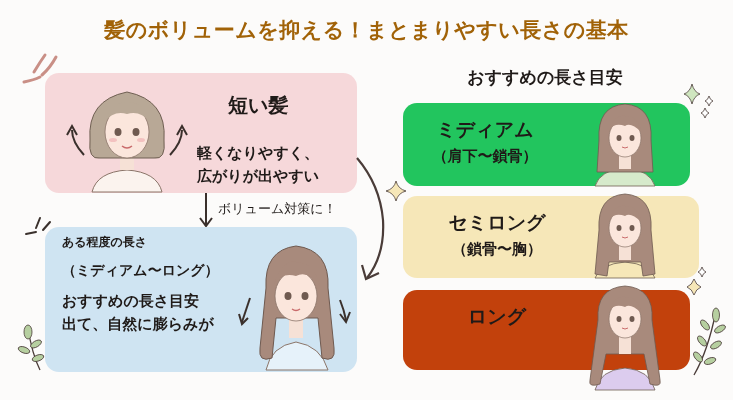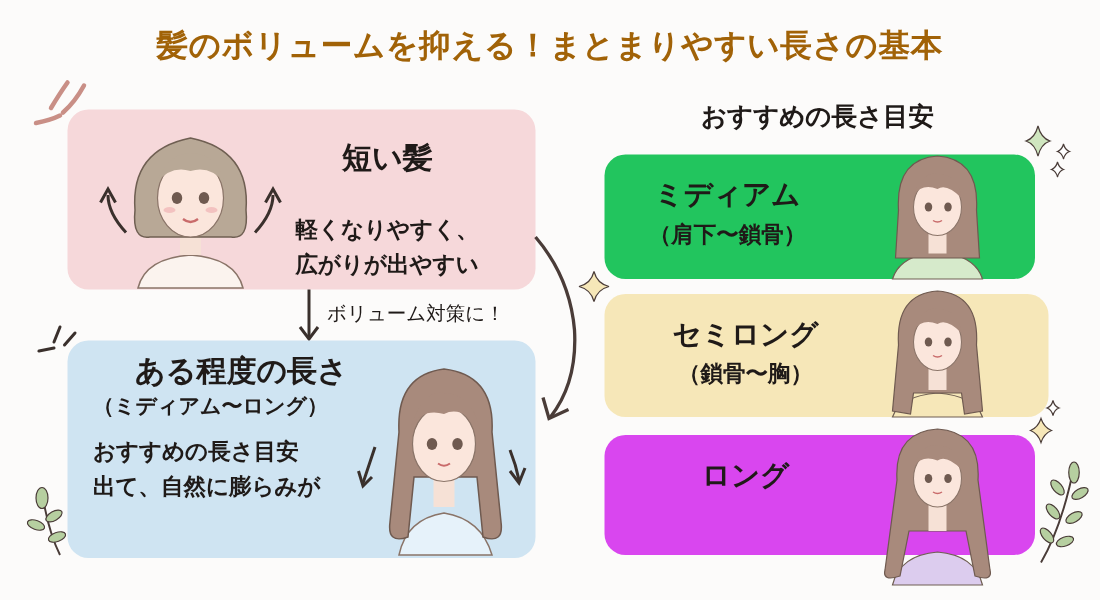--- a/index.html
+++ b/index.html
@@ -5,25 +5,25 @@
   * { box-sizing: border-box; margin: 0; padding: 0; }
   html, body { width: 733px; height: 400px; overflow: hidden; background: #fcfbfa; }
   body { position: relative; font-family: "DejaVu Sans", "Liberation Sans", sans-serif; color: #1f1a18; }
   .abs { position: absolute; }
   .title { left: 0; top: 16px; width: 733px; text-align: center; font-size: 21px; font-weight: bold; letter-spacing: 0.5px; color: #a16207; }
   .box { position: absolute; border-radius: 14px; }
   .pink { left: 45px; top: 73px; width: 312px; height: 120px; background: #f6d8da; }
   .blue { left: 45px; top: 227px; width: 312px; height: 145px; background: #cfe4f2; }
   .green { left: 403px; top: 103px; width: 287px; height: 83px; background: #22c55e; }
   .yellow { left: 403px; top: 196px; width: 296px; height: 82px; background: #f6e7b8; }
-  .purple { left: 403px; top: 290px; width: 287px; height: 80px; background: #d946ef; }
+  .purple { left: 403px; top: 290px; width: 287px; height: 80px; background: #c2410c; }
   .h-short { left: 228px; top: 92px; font-size: 20px; font-weight: bold; }
   .t-short { left: 197px; top: 126px; font-size: 15px; font-weight: bold; line-height: 23px; margin-top: 16px; }
   .arrow-label { left: 218px; top: 200px; font-size: 13px; font-weight: normal; }
-  .h-medium { left: 62px; top: 234px; font-size: 20px; font-weight: bold; margin-left: 28px; }
+  .h-medium { left: 62px; top: 234px; font-size: 12px; font-weight: bold; }
   .s-medium { left: 62px; top: 262px; font-size: 14px; font-weight: bold; }
   .t-medium { left: 62px; top: 290px; font-size: 15px; font-weight: bold; line-height: 23px; }
   .rec-title { left: 410px; top: 66px; width: 270px; text-align: center; font-size: 17px; font-weight: bold; }
   .rec-name { font-size: 19px; font-weight: bold; }
   .rec-range { font-size: 15px; font-weight: bold; }
   .rc { position: absolute; width: 140px; text-align: center; }
   .green .rc { left: 12px; top: 14px; }
   .yellow .rc { left: 24px; top: 14px; }
   .purple .rc { left: 24px; top: 14px; }
   .rc .rec-range { margin-top: 4px; }

